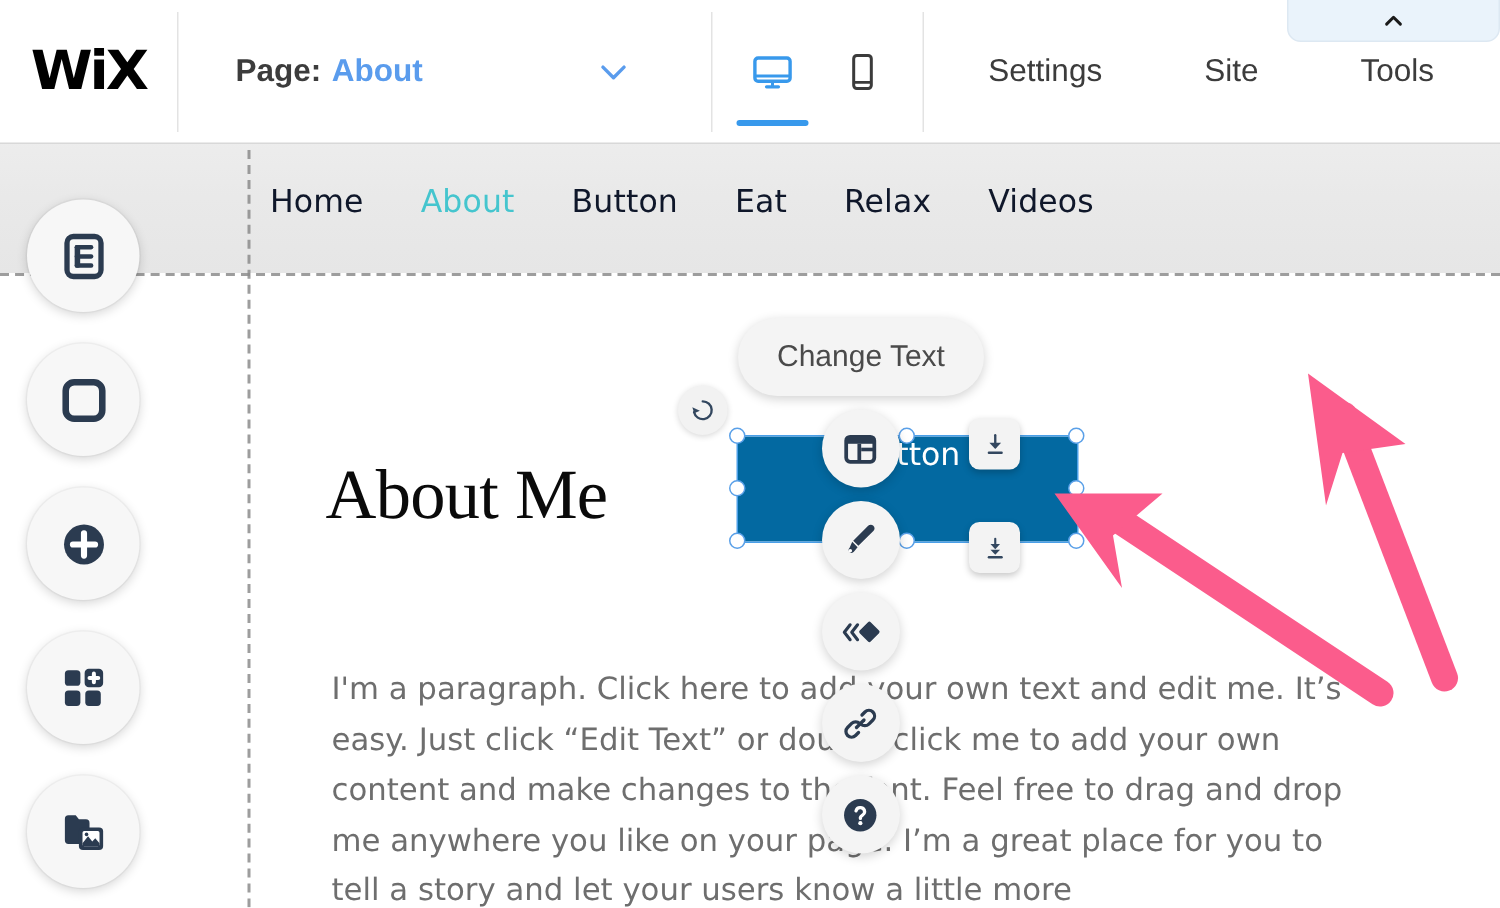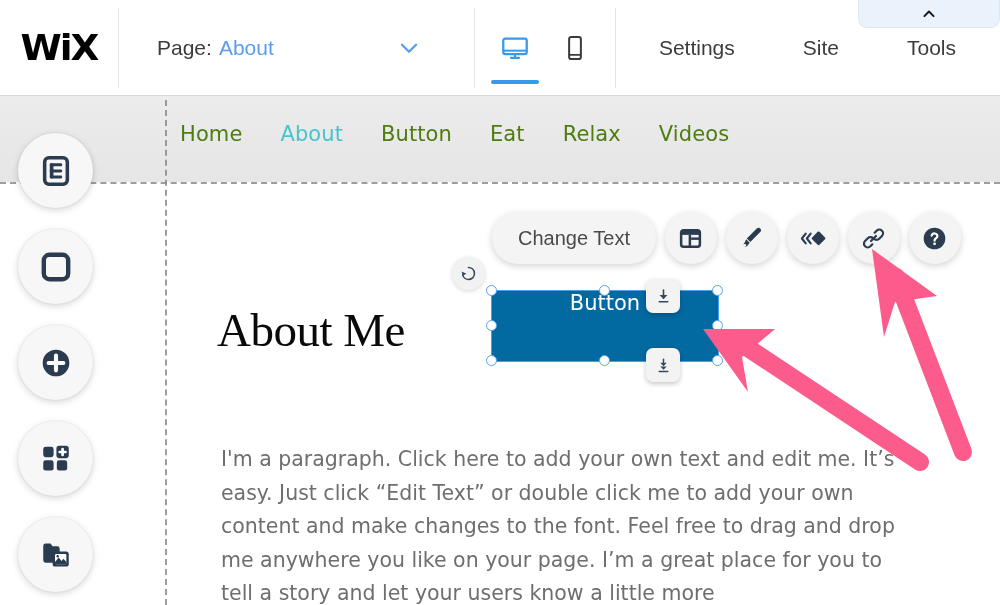--- a/index.html
+++ b/index.html
@@ -22,21 +22,21 @@
     width:118px; height:80px; display:flex; align-items:center; justify-content:center;
   }
   .wix-word {
     font-family:"DejaVu Sans", sans-serif;
     font-weight:700; font-size:36px; letter-spacing:-2px; color:#000;
     font-style:normal; transform:scaleX(1.04);
   }
   .tb-sep { width:1px; height:80px; background:#e3e3e3; }
   .tb-page {
     width:355px; height:80px; display:flex; align-items:center;
-    padding-left:38px; position:relative;
+    padding-left:38px; position:relative;font-weight:bold;
   }
   .page-label { font-size:21px; color:#3c3c3c; }
   .page-value { font-size:21px; color:#5a9ced; margin-left:7px; }
   .page-chevron {
     position:absolute; right:52px; top:50%; transform:translateY(-50%);
     width:26px; height:26px;
   }
   .tb-view {
     width:140px; height:80px; display:flex; align-items:center;
     justify-content:center; gap:26px; position:relative;
@@ -66,21 +66,21 @@
     position:absolute; left:0; top:80px; width:1000px; height:102px;
     background:linear-gradient(180deg,#eeeeee 0%, #e9e9e9 50%, #e6e6e6 100%);
     z-index:5;
   }
   .site-nav {
     position:absolute; left:180px; top:112px; height:44px;
     display:flex; align-items:center; z-index:12;
   }
   .nav-item {
     font-family:"DejaVu Sans", sans-serif;
-    font-size:21px; color:#4d7c0f; letter-spacing:0.1px;
+    font-size:21px; color:#0f172a; letter-spacing:0.1px;
     margin-right:38px; white-space:nowrap; cursor:pointer;
   }
   .nav-item.active { color:#45c5ce; }
 
   
   .guide-v {
     position:absolute; left:165px; top:80px; width:0; height:525px;
     border-left:2px dashed #8c8c8c; z-index:20; opacity:.85;
   }
   .guide-h {
@@ -135,21 +135,21 @@
   .rotate-handle {
     position:absolute; left:452px; top:257px;
     width:33px; height:33px; border-radius:50%;
     background:#f2f2f2; box-shadow:0 1px 4px rgba(0,0,0,.16);
     display:flex; align-items:center; justify-content:center; z-index:33;
   }
 
   
   .etoolbar {
     position:absolute; left:492px; top:212px;
-    display:flex; align-items:center; gap:9px; z-index:50;
+    display:flex; align-items:center; gap:9px; z-index:50;flex-direction:column;
   }
   .pill {
     height:52px; padding:0 26px; border-radius:26px; background:#f4f4f4;
     box-shadow:0 2px 7px rgba(0,0,0,.18);
     display:flex; align-items:center; justify-content:center;
     font-size:20px; color:#4a4a4a; cursor:pointer; white-space:nowrap;
   }
   .circ {
     width:52px; height:52px; border-radius:50%; background:#f4f4f4;
     box-shadow:0 2px 7px rgba(0,0,0,.18);

